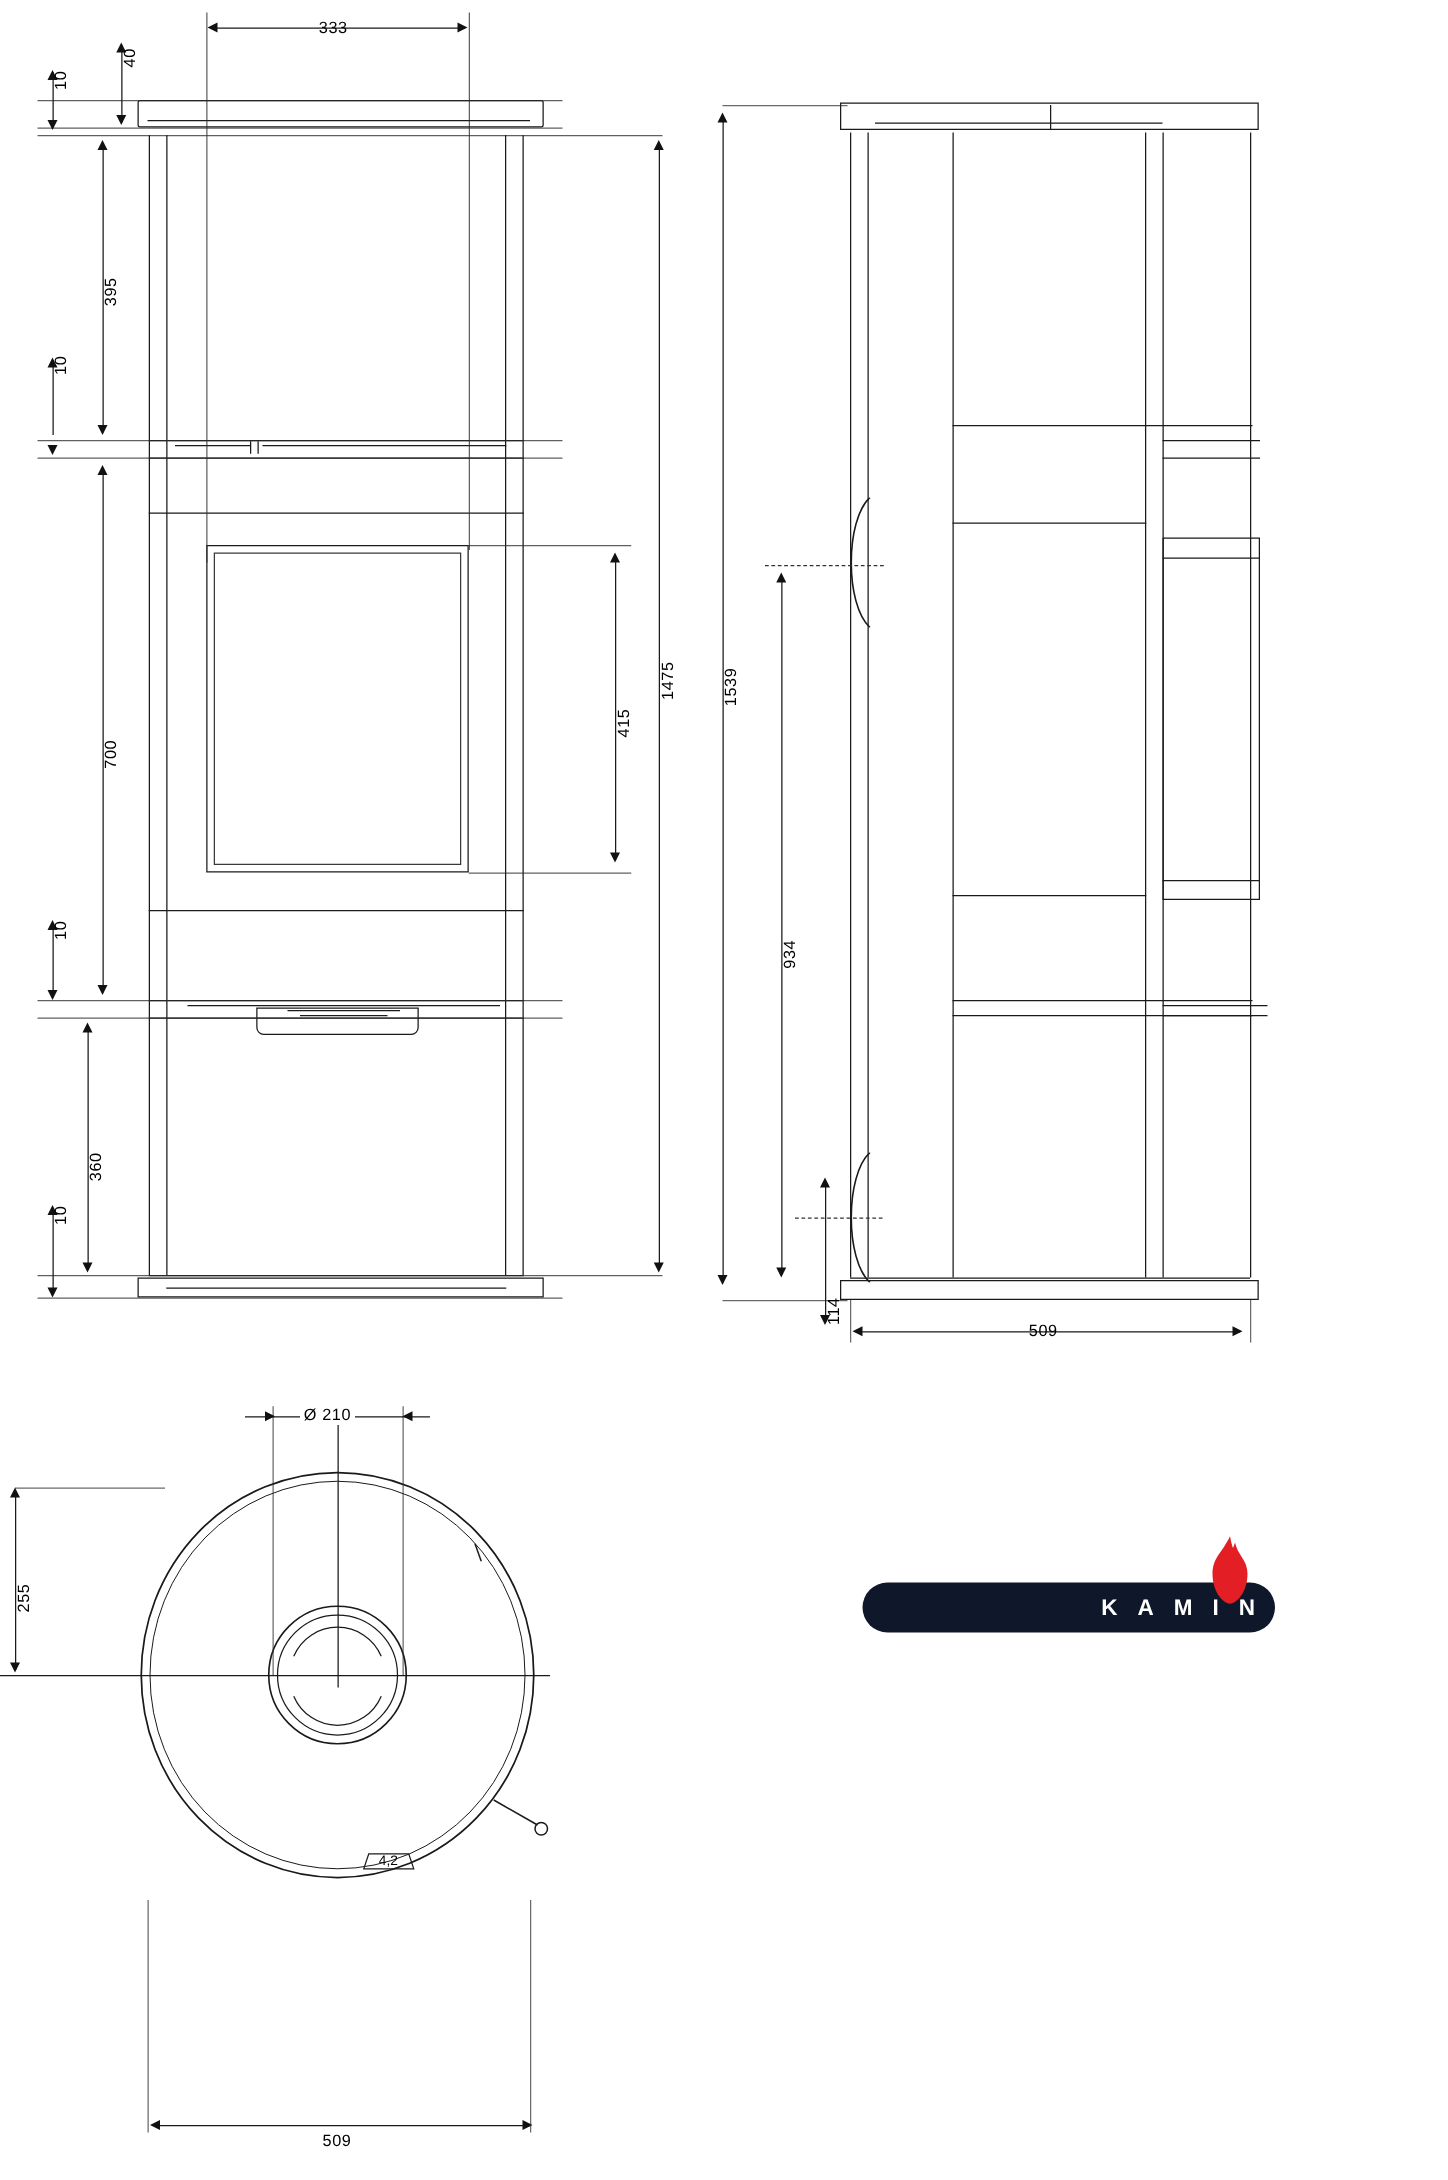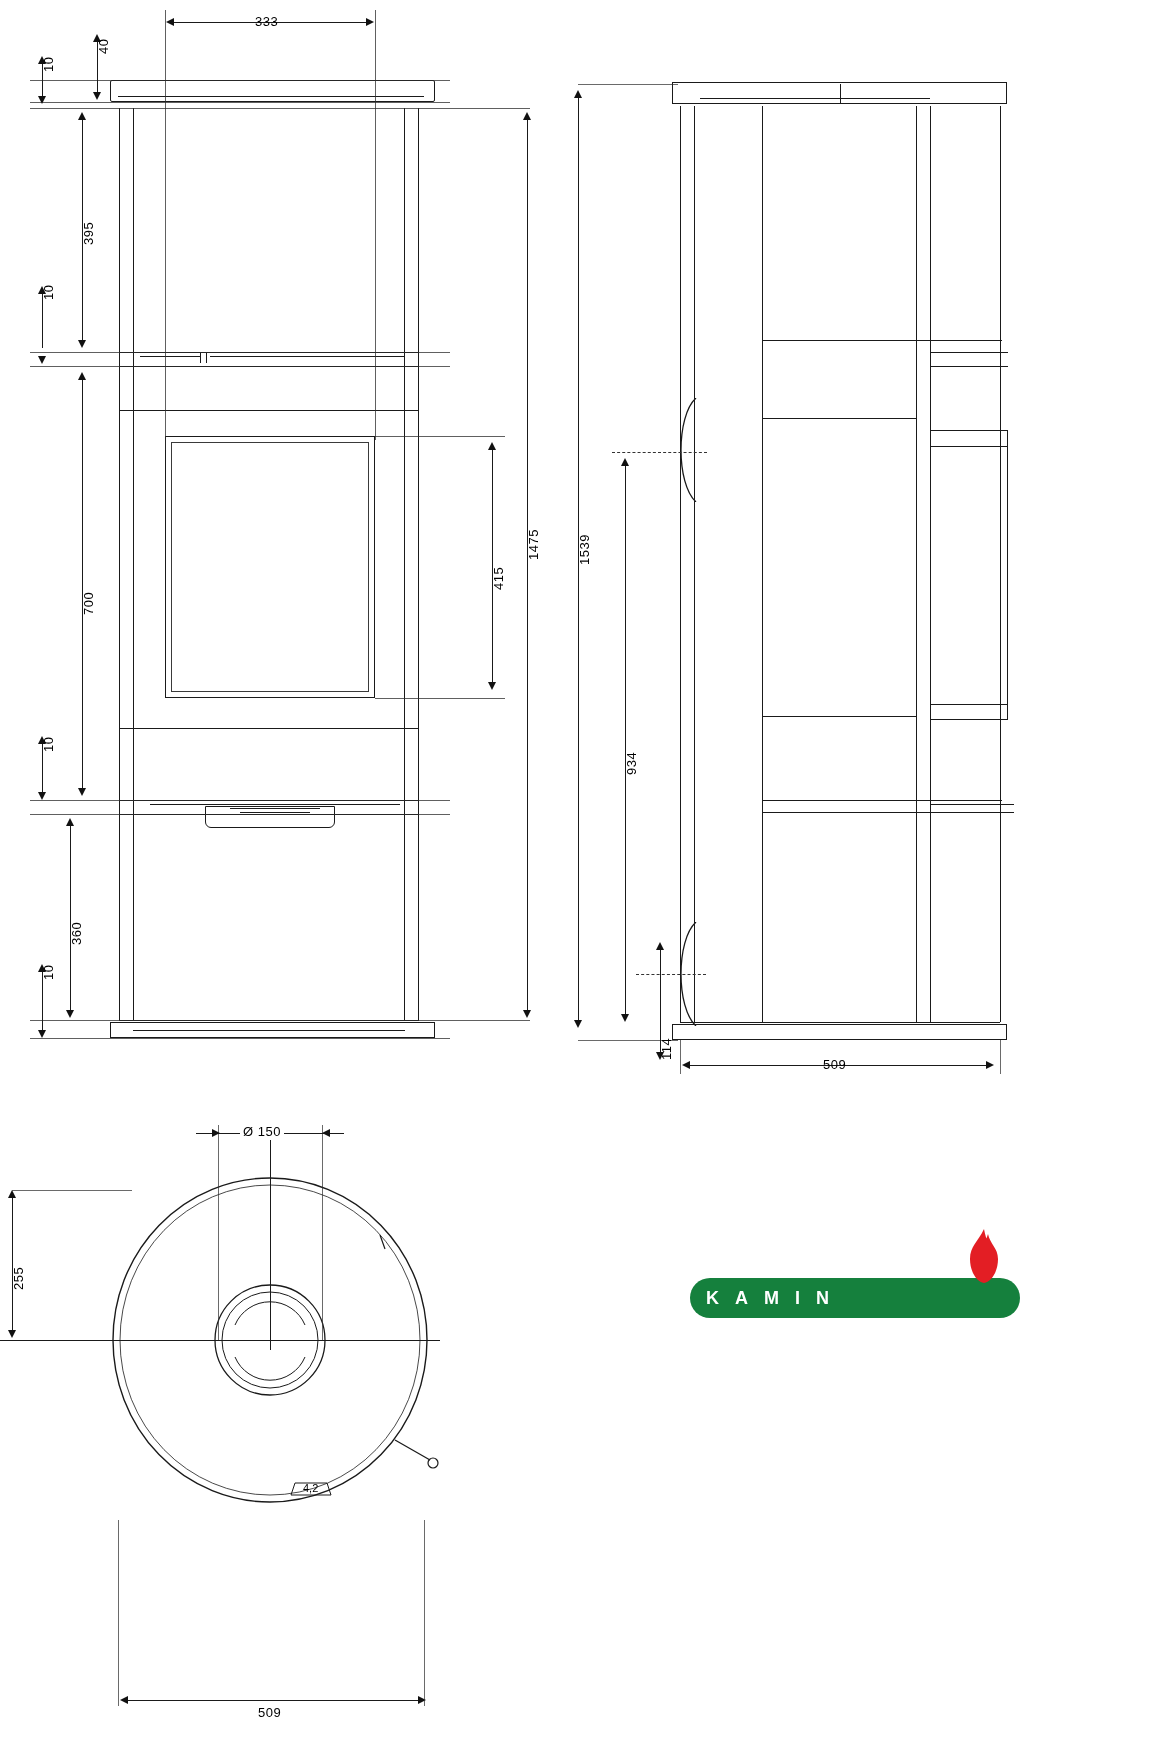--- a/index.html
+++ b/index.html
@@ -13,21 +13,21 @@
   .dimv{position:absolute;font-size:13px;letter-spacing:.5px;color:#000;white-space:nowrap;transform-origin:0 0;transform:rotate(-90deg);}
   .arrow{position:absolute;width:0;height:0;}
   .ar-up{border-left:4px solid transparent;border-right:4px solid transparent;border-bottom:8px solid #111;}
   .ar-dn{border-left:4px solid transparent;border-right:4px solid transparent;border-top:8px solid #111;}
   .ar-lf{border-top:4px solid transparent;border-bottom:4px solid transparent;border-right:8px solid #111;}
   .ar-rt{border-top:4px solid transparent;border-bottom:4px solid transparent;border-left:8px solid #111;}
   .box{position:absolute;border:1px solid #1a1a1a;box-sizing:border-box;}
   .dash{position:absolute;height:0;border-top:1px dashed #333;}
   .logo-wrap{position:absolute;left:690px;top:1262px;width:330px;height:160px;}
   .logo-text{font-family:"Liberation Sans",sans-serif;font-weight:bold;font-size:82px;letter-spacing:10px;color:#111;line-height:82px;}
-  .logo-bar{margin-top:16px;background:#15803d;border-radius:22px;height:40px;display:flex;align-items:center;justify-content:flex-start;}
+  .logo-bar{margin-top:4px;background:#0f172a;border-radius:22px;height:40px;display:flex;align-items:center;justify-content:flex-end;}
   .logo-bar span{color:#fff;font-size:18px;font-weight:bold;letter-spacing:16px;padding-left:16px;}
   .flame{position:absolute;right:16px;top:-34px;width:40px;height:56px;}
   svg{display:block;}
 </style>
 </head>
 <body>
 
 <div class="sheet">
 
   <div>
@@ -215,21 +215,21 @@
       <text x="198" y="317" font-size="11" font-family="Liberation Sans">4,2</text>
     </svg>
     <div class="ln h" style="left:0px;top:1340px;width:440px;"></div>
     <div class="ln v" style="left:270px;top:1140px;height:210px;"></div>
 
     <div class="ln v thin" style="left:218px;top:1125px;height:215px;opacity:.7;"></div>
     <div class="ln v thin" style="left:322px;top:1125px;height:215px;opacity:.7;"></div>
     <div class="ln h" style="left:196px;top:1133px;width:148px;"></div>
     <div class="arrow ar-rt" style="left:212px;top:1129px;"></div>
     <div class="arrow ar-lf" style="left:322px;top:1129px;"></div>
-    <div class="dim" style="left:240px;top:1124px;background:#fff;padding:0 3px;">Ø 150</div>
+    <div class="dim" style="left:240px;top:1124px;background:#fff;padding:0 3px;">Ø 210</div>
 
     <div class="ln v" style="left:12px;top:1196px;height:140px;"></div>
     <div class="arrow ar-up" style="left:8px;top:1190px;"></div>
     <div class="arrow ar-dn" style="left:8px;top:1330px;"></div>
     <div class="dimv" style="left:11px;top:1290px;">255</div>
     <div class="ln h thin" style="left:12px;top:1190px;width:120px;opacity:.7;"></div>
 
     <div class="ln h" style="left:124px;top:1700px;width:300px;"></div>
     <div class="arrow ar-lf" style="left:120px;top:1696px;"></div>
     <div class="arrow ar-rt" style="left:418px;top:1696px;"></div>

